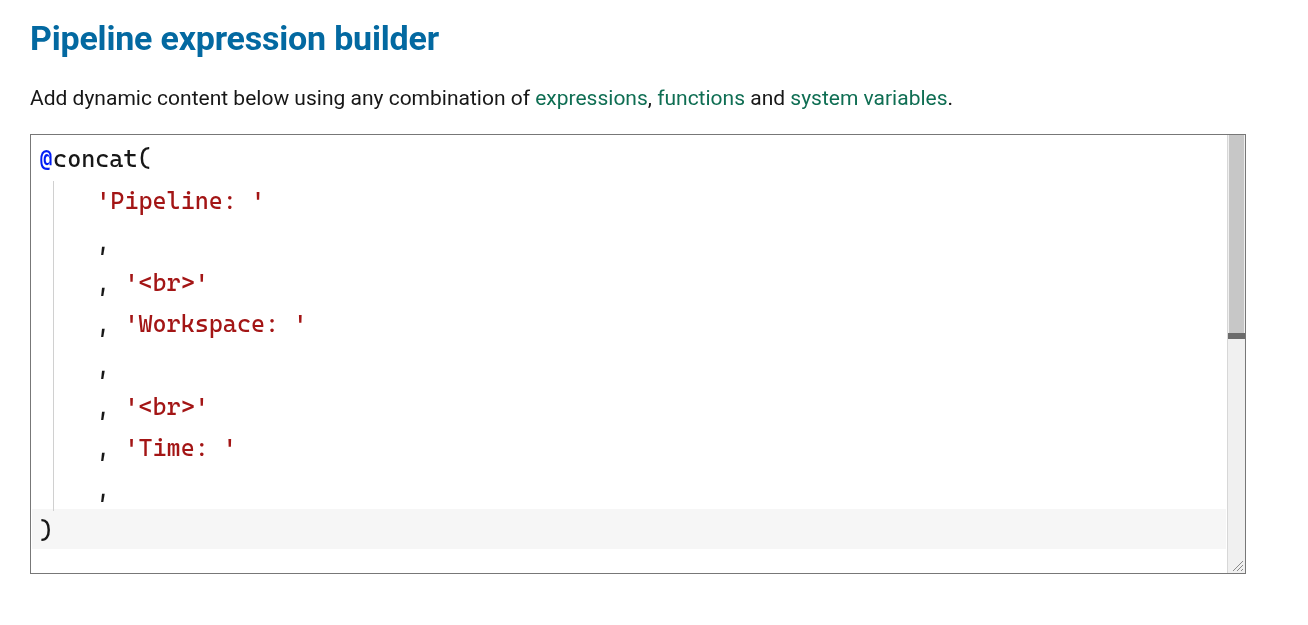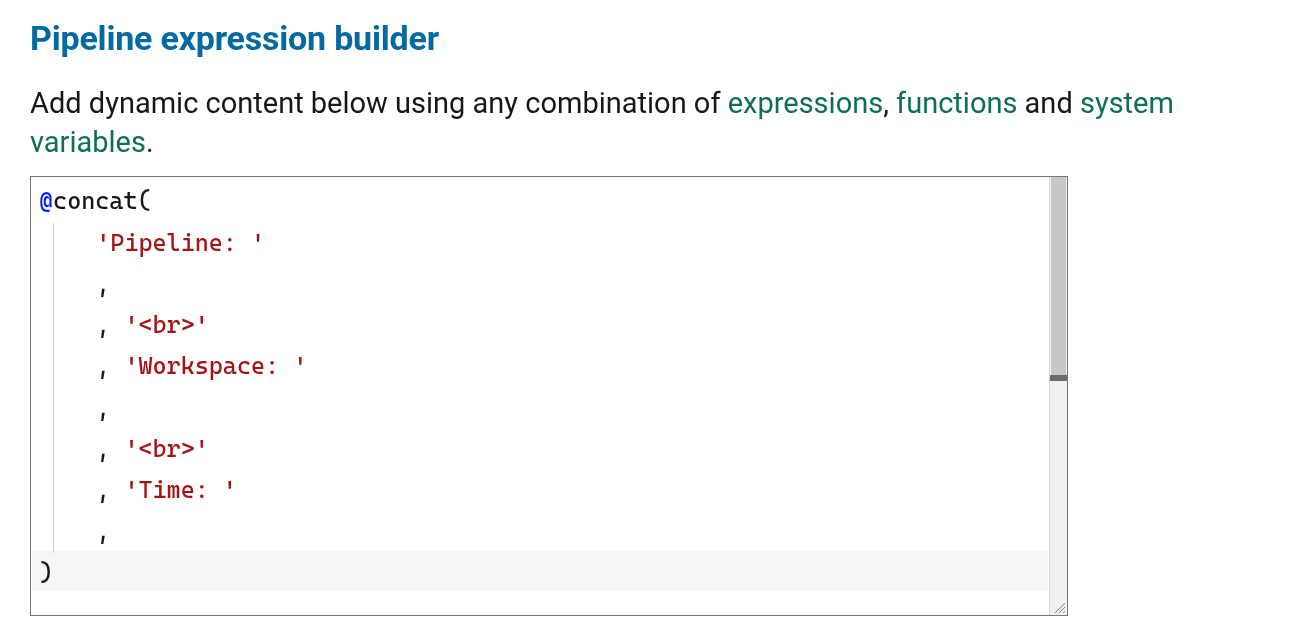--- a/index.html
+++ b/index.html
@@ -19,35 +19,35 @@
     padding: 18px 30px 10px 30px;
   }
   h1.page-title {
     font-size: 34px;
     font-weight: 700;
     margin: 0 0 26px 0;
     color: #0369a1;
     letter-spacing: -0.2px;
   }
   p.intro {
-    font-size: 29px;
+    font-size: 21px;
     font-weight: 400;
-    margin: 0 0 14px 0;
+    margin: 0 0 22px 0;
     color: #171717;
     line-height: 1.35;
   }
   p.intro a {
     color: #0f6e53;
     text-decoration: none;
   }
 
   .editor-wrap {
     position: relative;
     border: 1px solid #777;
-    width: 1038px;
+    width: 1216px;
     height: 440px;
     background: #ffffff;
   }
 
   .editor-scroll {
     position: absolute;
     left: 0;
     top: 0;
     right: 18px;
     bottom: 0;

